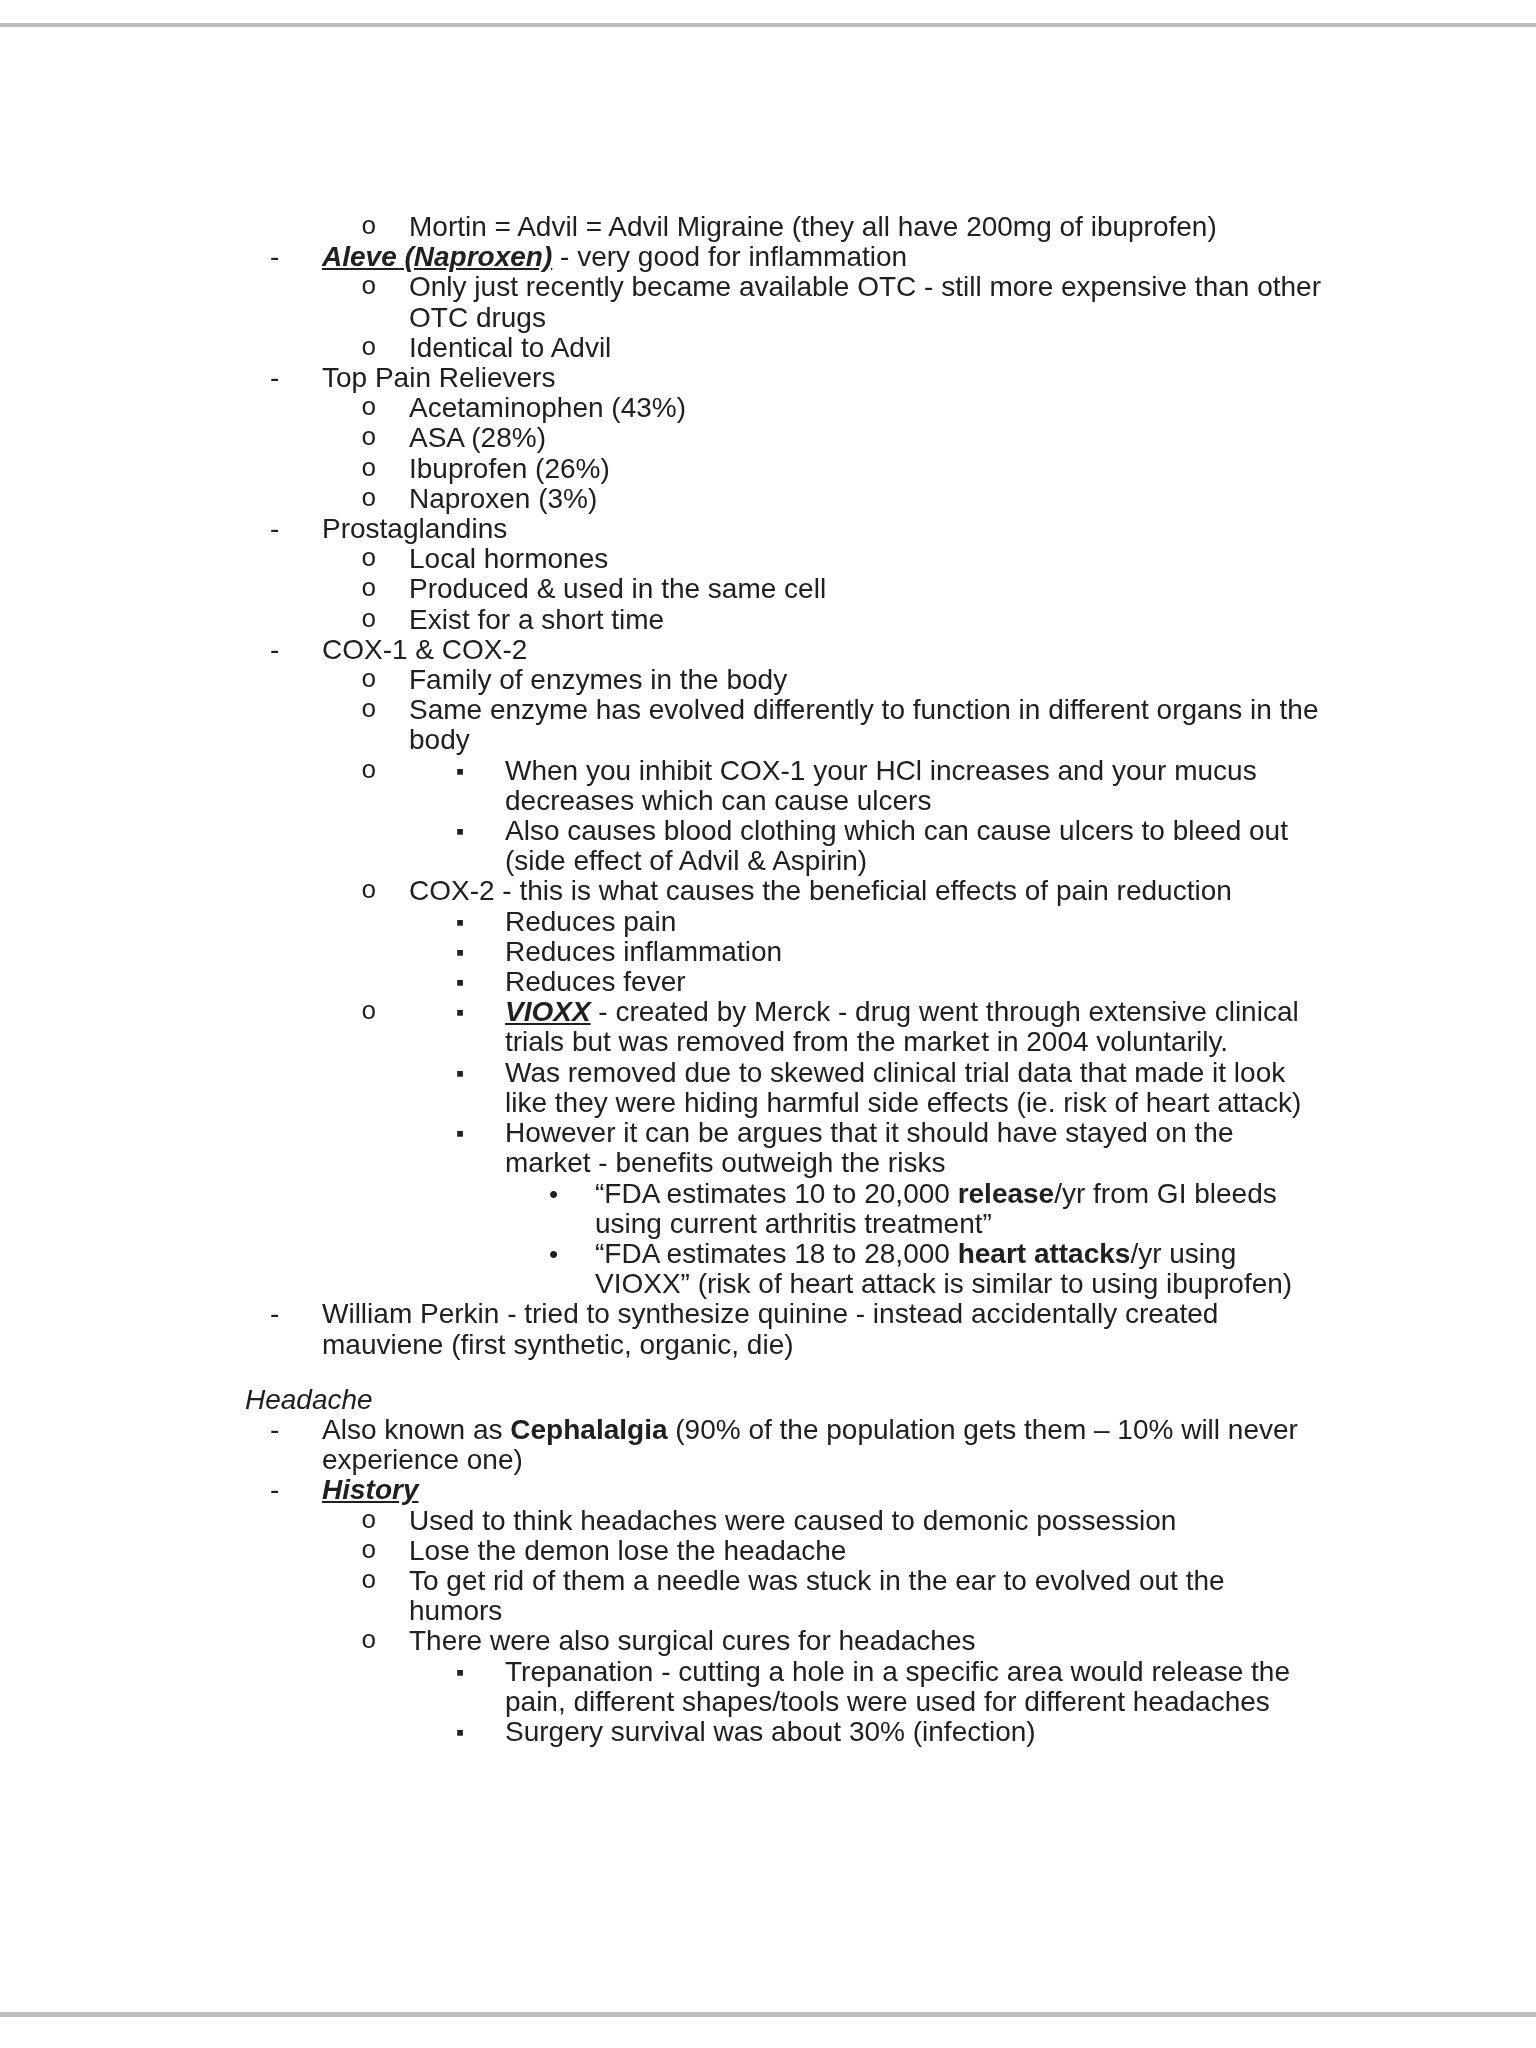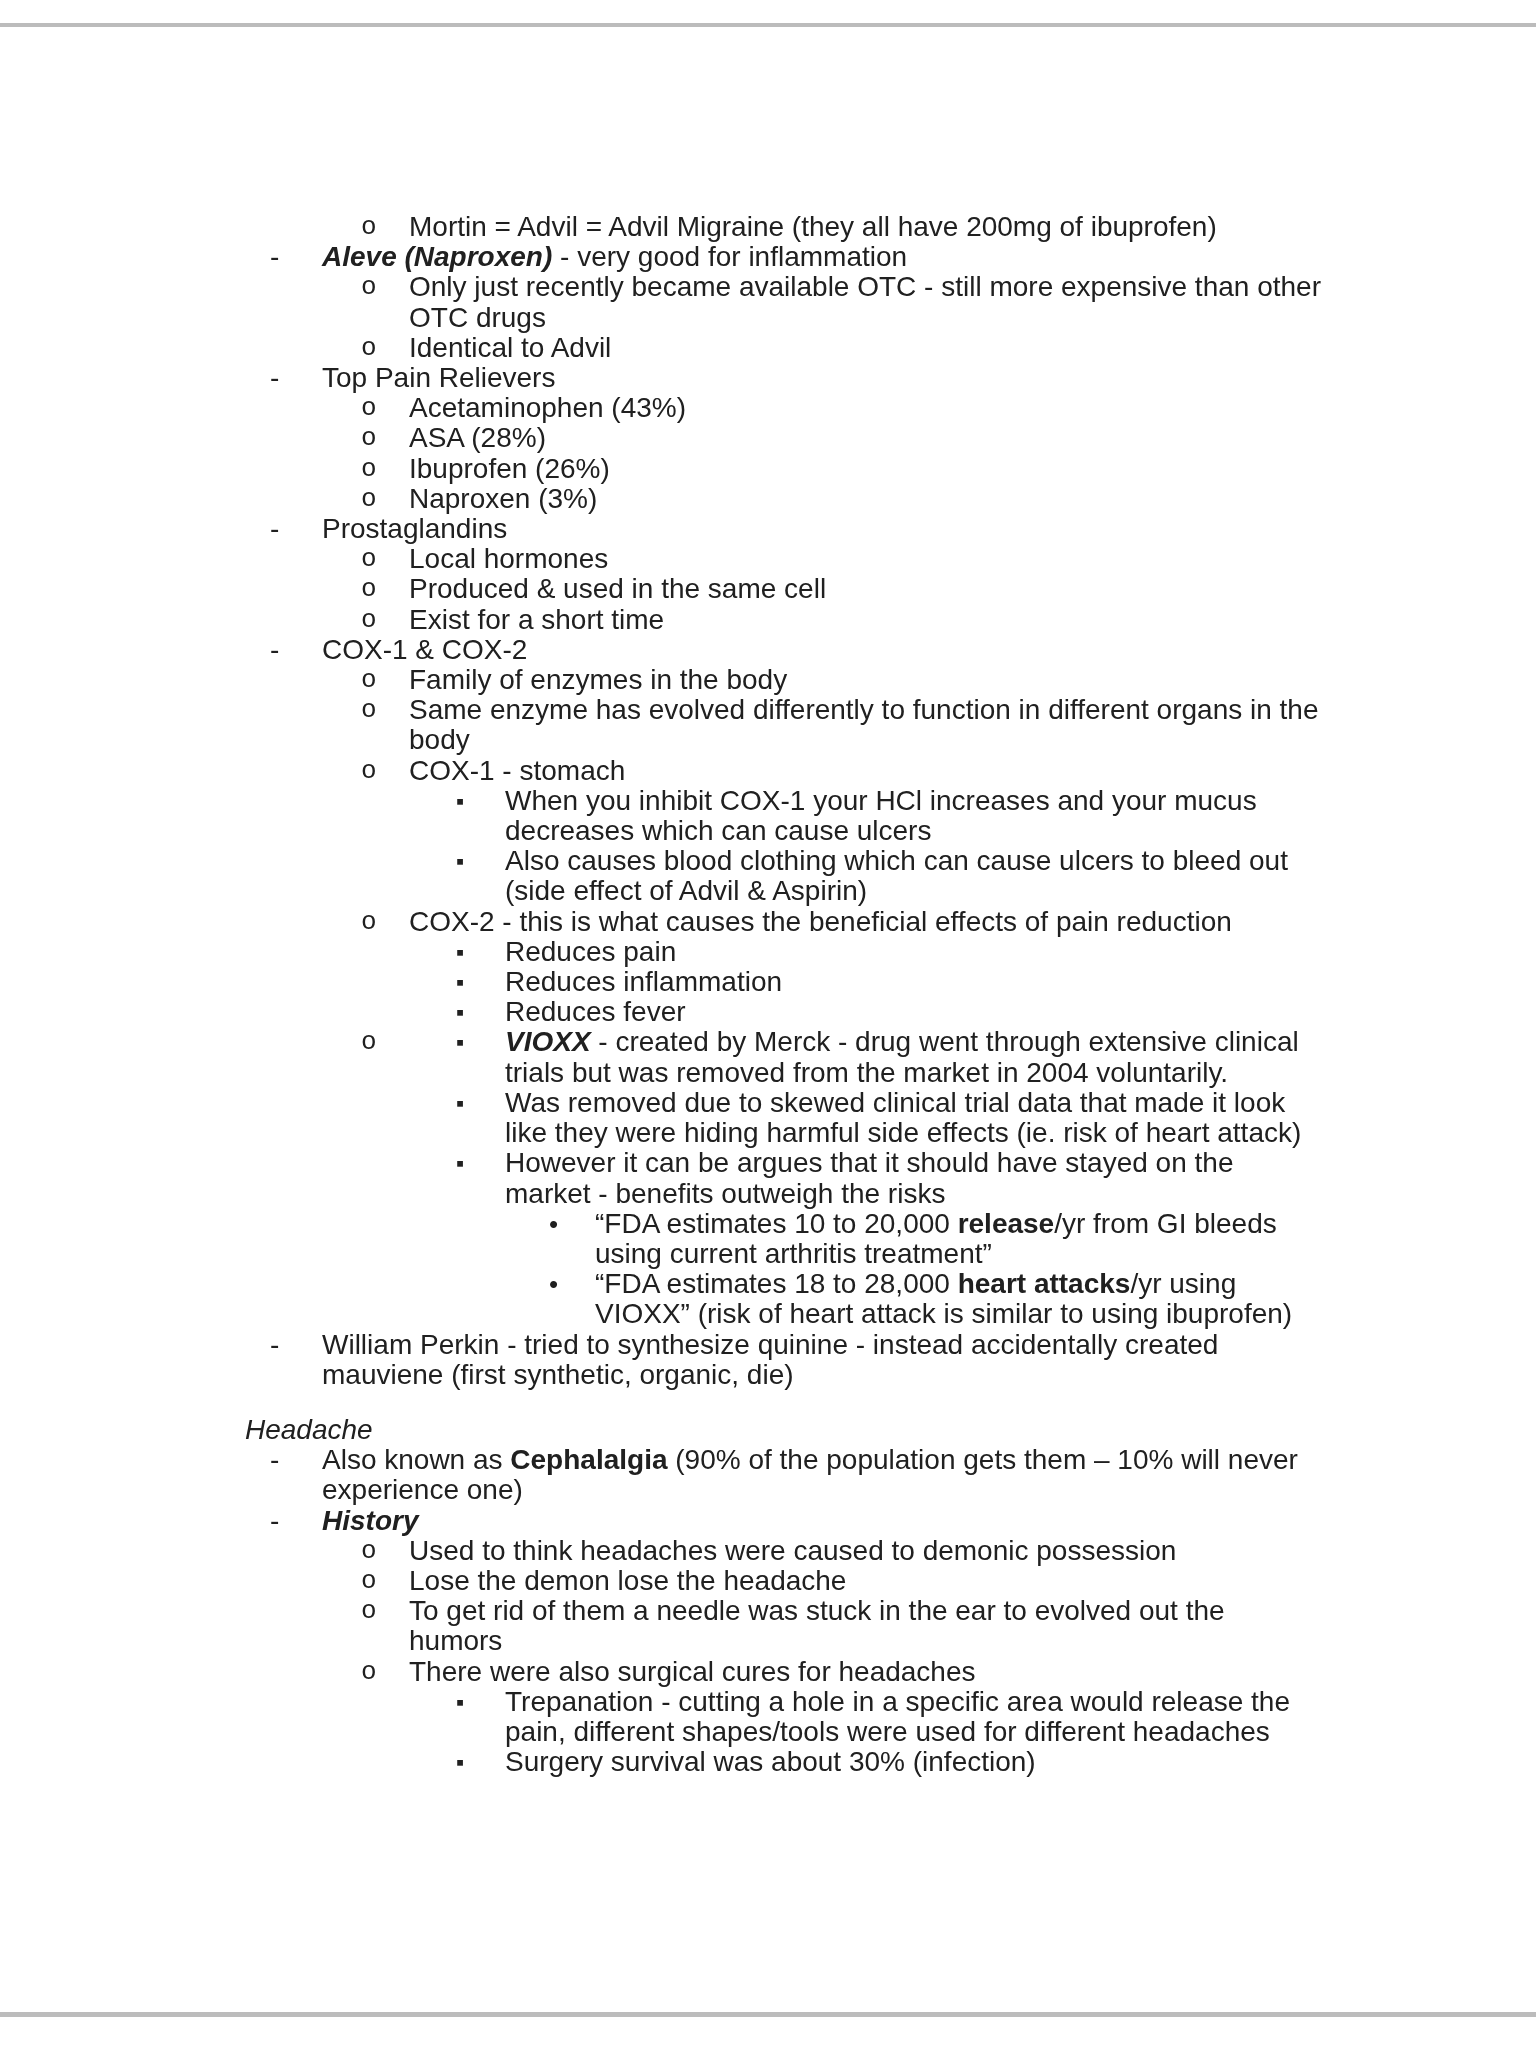--- a/index.html
+++ b/index.html
@@ -17,21 +17,21 @@
   .row{position:relative;width:1372px;box-sizing:border-box;}
   .row .marker{position:absolute;top:0;}
   .lvl1{padding-left:322px;}  .lvl1 .marker{left:270px;}
   .lvl2{padding-left:409px;}  .lvl2 .marker{left:361px;font-family:"Liberation Mono",monospace;font-size:26px;}
   .lvl3{padding-left:505px;}  .lvl3 .marker{left:456px;font-size:23px;}
   .lvl4{padding-left:595px;}  .lvl4 .marker{left:549px;font-size:26px;}
   .text{display:block;white-space:pre-wrap;}
   .heading{margin-top:25px;padding-left:233px;font-style:italic;margin-left:12px;}
   .seg.b{font-weight:bold;}
   .seg.i{font-style:italic;}
-  .seg.u{text-align:right;}
+  .seg.u{text-decoration:underline;text-align:right;}
 </style>
 </head>
 <body>
 
 <div class="page">
   <div class="page-edge top"></div>
   <div class="content" id="doc-content">
       <div class="row lvl2">
         <span class="marker">o</span>
         <span class="text"><span class="seg">Mortin = Advil = Advil Migraine (they all have 200mg of ibuprofen)</span></span>
@@ -93,21 +93,20 @@
         <span class="marker">o</span>
         <span class="text"><span class="seg">Family of enzymes in the body</span></span>
       </div>
       <div class="row lvl2">
         <span class="marker">o</span>
         <span class="text"><span class="seg">Same enzyme has evolved differently to function in different organs in the
 body</span></span>
       </div>
       <div class="row lvl2">
         <span class="marker">o</span>
-        <span class="text"><span class="seg">COX-1 - stomach</span></span>
       </div>
       <div class="row lvl3">
         <span class="marker">▪</span>
         <span class="text"><span class="seg">When you inhibit COX-1 your HCl increases and your mucus
 decreases which can cause ulcers</span></span>
       </div>
       <div class="row lvl3">
         <span class="marker">▪</span>
         <span class="text"><span class="seg">Also causes blood clothing which can cause ulcers to bleed out
 (side effect of Advil &amp; Aspirin)</span></span>

